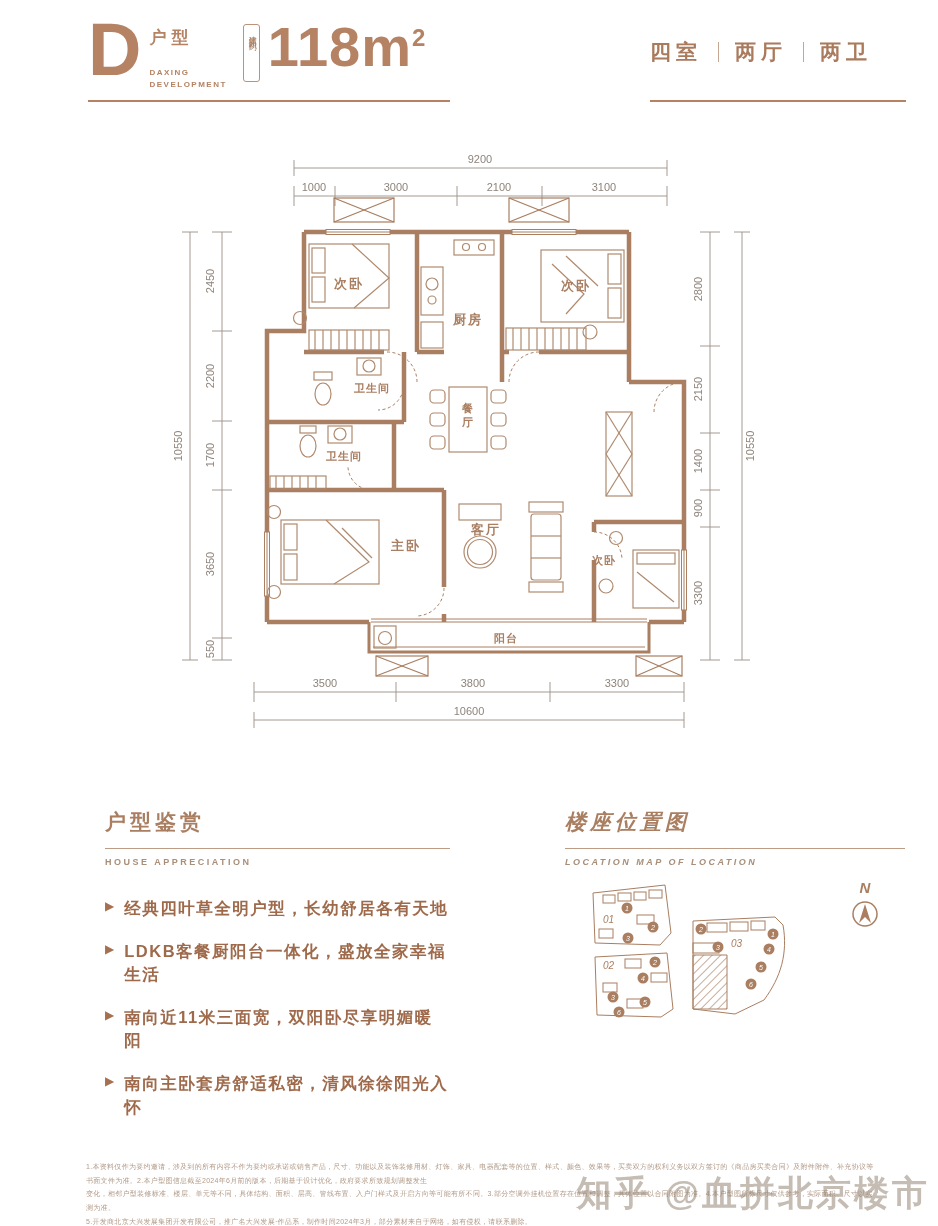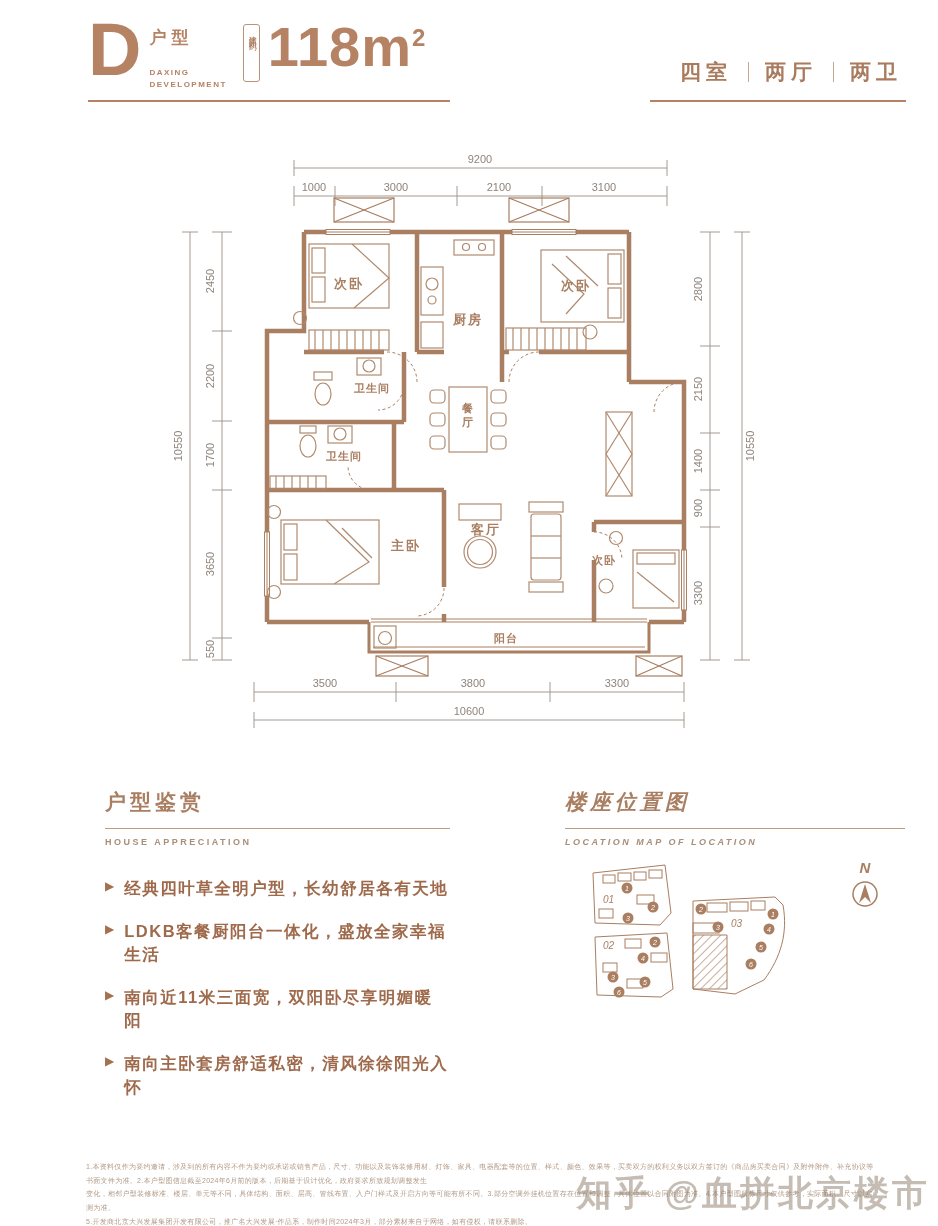--- a/index.html
+++ b/index.html
@@ -11,38 +11,38 @@
   .hdr-left { position:absolute; left:88px; top:16px; display:flex; align-items:flex-start; }
   .big-letter { font-size:74px; font-weight:700; color:#b58264; line-height:0.92; letter-spacing:-2px; }
   .hdr-type { margin-left:10px; margin-top:10px; }
   .hdr-type .cn { font-size:17px; color:#b58264; letter-spacing:5px; font-weight:700; }
   .hdr-type .en { font-size:8px; color:#b58264; letter-spacing:1.5px; margin-top:18px; line-height:1.5; font-weight:600;}
   .area-badge { margin-left:16px; margin-top:8px; border:1px solid #bb9379; border-radius:3px;
     color:#a97e61; font-size:8px; padding:4px 2px; writing-mode:vertical-rl; text-orientation:upright;
     letter-spacing:2px; height:58px; }
   .area-num { margin-left:8px; font-size:56px; font-weight:700; color:#b58264; line-height:1.1; letter-spacing:1px;}
   .area-num sup { font-size:24px; font-weight:700; }
-  .hdr-right { position:absolute; right:20px; top:38px; display:flex; align-items:center;margin-top:20px; }
+  .hdr-right { position:absolute; right:50px; top:38px; display:flex; align-items:center; }
   .spec { font-size:21px; color:#aa7a5d; letter-spacing:5px; font-weight:600; padding:0 16px; }
   .spec-div { width:1px; height:20px; background:#c5a791; }
   .rule-left { position:absolute; left:88px; top:100px; width:362px; height:2px; background:#b58264; }
   .rule-right { position:absolute; left:650px; top:100px; width:256px; height:2px; background:#b58264; }
 
   
   .plan-wrap { margin-top:22px; text-align:center; }
   svg text { font-family:"Liberation Sans","DejaVu Sans",sans-serif; }
   .dimtxt { fill:#8e847c; font-size:11px; }
   .roomtxt { fill:#a97e61; font-size:13px; letter-spacing:2px; font-weight:600; }
   .roomtxt-s { fill:#a97e61; font-size:11px; letter-spacing:1px; font-weight:600; }
 
   
   .sections { display:flex; padding-left:105px; margin-top:28px; }
   .col-left { width:345px; }
   .col-right { width:340px; margin-left:115px; position:relative;font-style:italic; }
-  .sec-title { font-size:21px; color:#a97e61; font-weight:700; letter-spacing:4px; }
+  .sec-title { font-size:21px; color:#a97e61; font-weight:700; letter-spacing:4px;margin-top:20px; }
   .sec-rule { height:1px; background:#bd9c85; margin-top:12px; }
   .sec-sub { font-size:9px; color:#a98e79; letter-spacing:2.5px; margin-top:8px; font-weight:600; }
   .points { margin-top:30px; }
   .point { display:flex; align-items:flex-start; margin-bottom:20px; }
   .point .arrow { color:#a4704f; font-size:12px; margin-right:10px; line-height:1.55; }
   .point .txt { font-size:16.5px; color:#9e6a4b; letter-spacing:1.5px; line-height:1.4; font-weight:600; }
 
   
   .fineprint { position:absolute; left:86px; right:64px; top:1160px; font-size:7px; line-height:1.95;
     color:#b29a88; letter-spacing:0.3px; }

